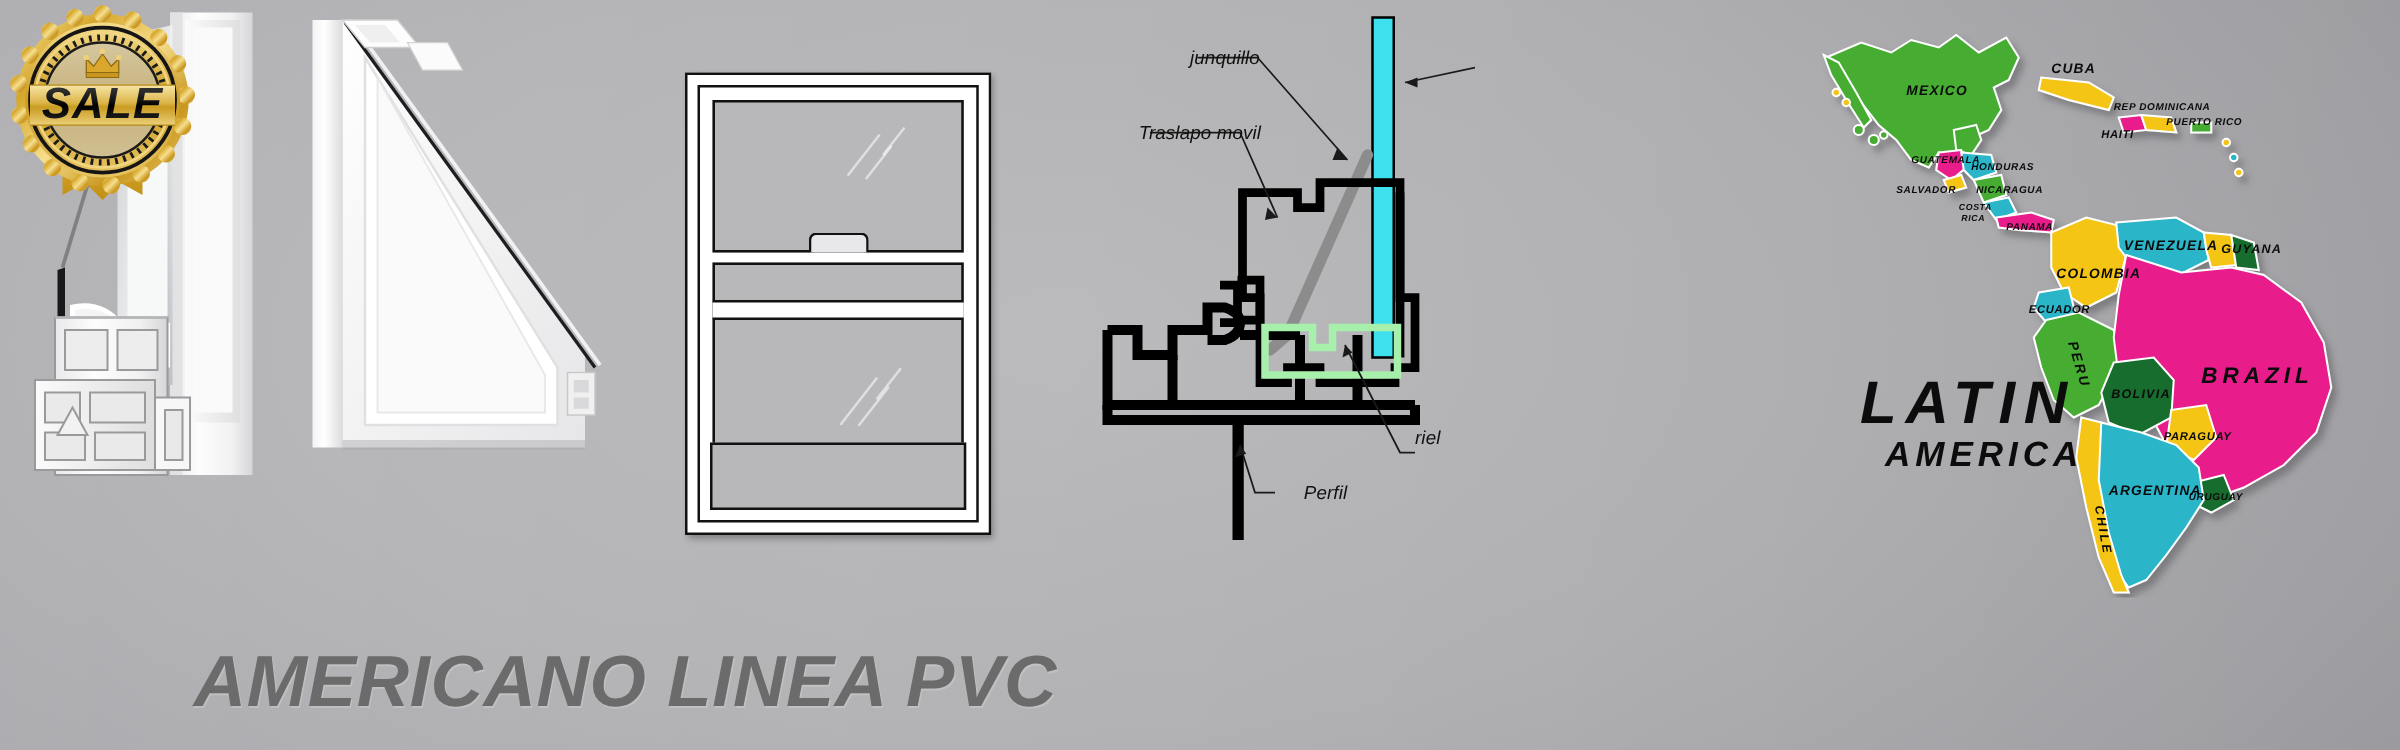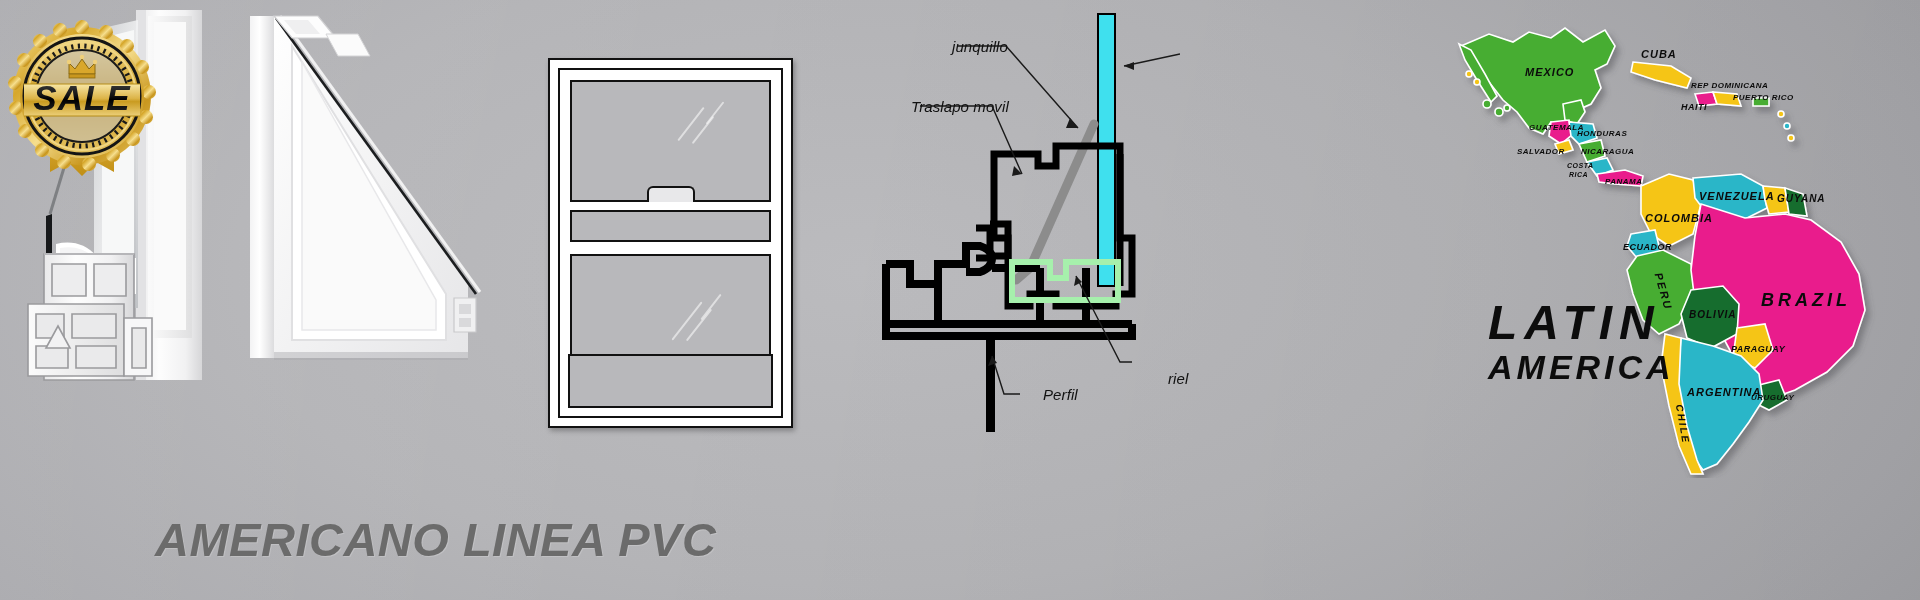--- a/index.html
+++ b/index.html
@@ -13,21 +13,21 @@
     background:
       radial-gradient(ellipse 1400px 700px at 45% 45%, #bcbcbf 0%, #b4b4b7 45%, #a8a8ac 78%, #9e9ea2 100%);
     font-style: italic;
   }
   #banner::after{
     content:"";position:absolute;inset:0;pointer-events:none;
     background:linear-gradient(100deg, rgba(255,255,255,.07) 0%, rgba(255,255,255,0) 35%, rgba(0,0,0,.05) 100%);
   }
 
   
-  .badge-wrap{position:absolute;left:6px;top:20px;width:152px;height:170px;z-index:40;}
+  .badge-wrap{position:absolute;left:6px;top:4px;width:152px;height:170px;z-index:40;}
 
   
   .prod1{position:absolute;left:16px;top:8px;width:190px;height:400px;z-index:10;}
 
   
   .prod2{position:absolute;left:240px;top:12px;width:250px;height:350px;z-index:10;}
 
   
   .prod3{position:absolute;left:548px;top:58px;width:245px;height:370px;z-index:10;}
   .win-outer{position:absolute;inset:0;background:#fff;border:2px solid #111;box-shadow:2px 3px 5px rgba(0,0,0,.28);}
@@ -41,27 +41,27 @@
   .glare{position:absolute;background:rgba(255,255,255,.55);width:2px;border-radius:2px;transform:rotate(38deg);pointer-events:none;}
 
   
   .tech{position:absolute;left:880px;top:6px;width:300px;height:440px;z-index:10;}
   .tech-label{position:absolute;font-size:15px;color:#111;white-space:nowrap;letter-spacing:.1px;}
 
   
   .map{position:absolute;left:1455px;top:8px;width:465px;height:470px;z-index:10;}
   .la-text{position:absolute;left:1488px;top:300px;z-index:20;color:#0c0c0c;}
   .la-1{font-size:48px;font-weight:bold;letter-spacing:7px;line-height:.96;}
-  .la-2{font-size:34px;font-weight:bold;letter-spacing:4px;line-height:1.25;}
+  .la-2{font-size:28px;font-weight:bold;letter-spacing:4px;line-height:1.25;margin-left:20px;}
   .la-3{font-size:37px;font-weight:bold;letter-spacing:0px;line-height:1.3;}
 
   
   .headline{
     position:absolute;left:155px;top:512px;z-index:30;
-    font-size:47px;font-weight:bold;color:#6b6b6b;letter-spacing:.5px;
+    font-size:58px;font-weight:bold;color:#6b6b6b;letter-spacing:.5px;
     text-shadow:1px 1px 0 rgba(255,255,255,.18);
   }
 </style>
 </head>
 <body>
 
 <div id="banner">
 
   <div class="prod1">
     <svg viewBox="0 0 190 400" width="190" height="400">
@@ -220,21 +220,21 @@
         <polygon points="112,350 108,360 117,357"></polygon>
       </g>
 
       <g stroke="#1a1a1a" stroke-width="1.4" fill="none">
         <path d="M300 48 L244 60"></path>
       </g>
       <polygon points="244,60 254,56 254,64" fill="#1a1a1a"></polygon>
     </svg>
     <span class="tech-label" style="left:72px;top:32px;">junquillo</span>
     <span class="tech-label" style="left:6px;top:92px;margin-left:25px;">Traslapo movil</span>
-    <span class="tech-label" style="left:252px;top:364px;margin-left:36px;">riel</span>
+    <span class="tech-label" style="left:252px;top:336px;">riel</span>
     <span class="tech-label" style="left:146px;top:380px;margin-left:17px;">Perfil</span>
   </div>
 
   <div class="map">
     <svg viewBox="0 0 465 470" width="465" height="470">
       <defs>
         <filter id="mshadow" x="-20%" y="-20%" width="150%" height="150%">
           <feDropShadow dx="4" dy="5" stdDeviation="3" flood-color="#4a4a4e" flood-opacity=".45"></feDropShadow>
         </filter>
         <style>

